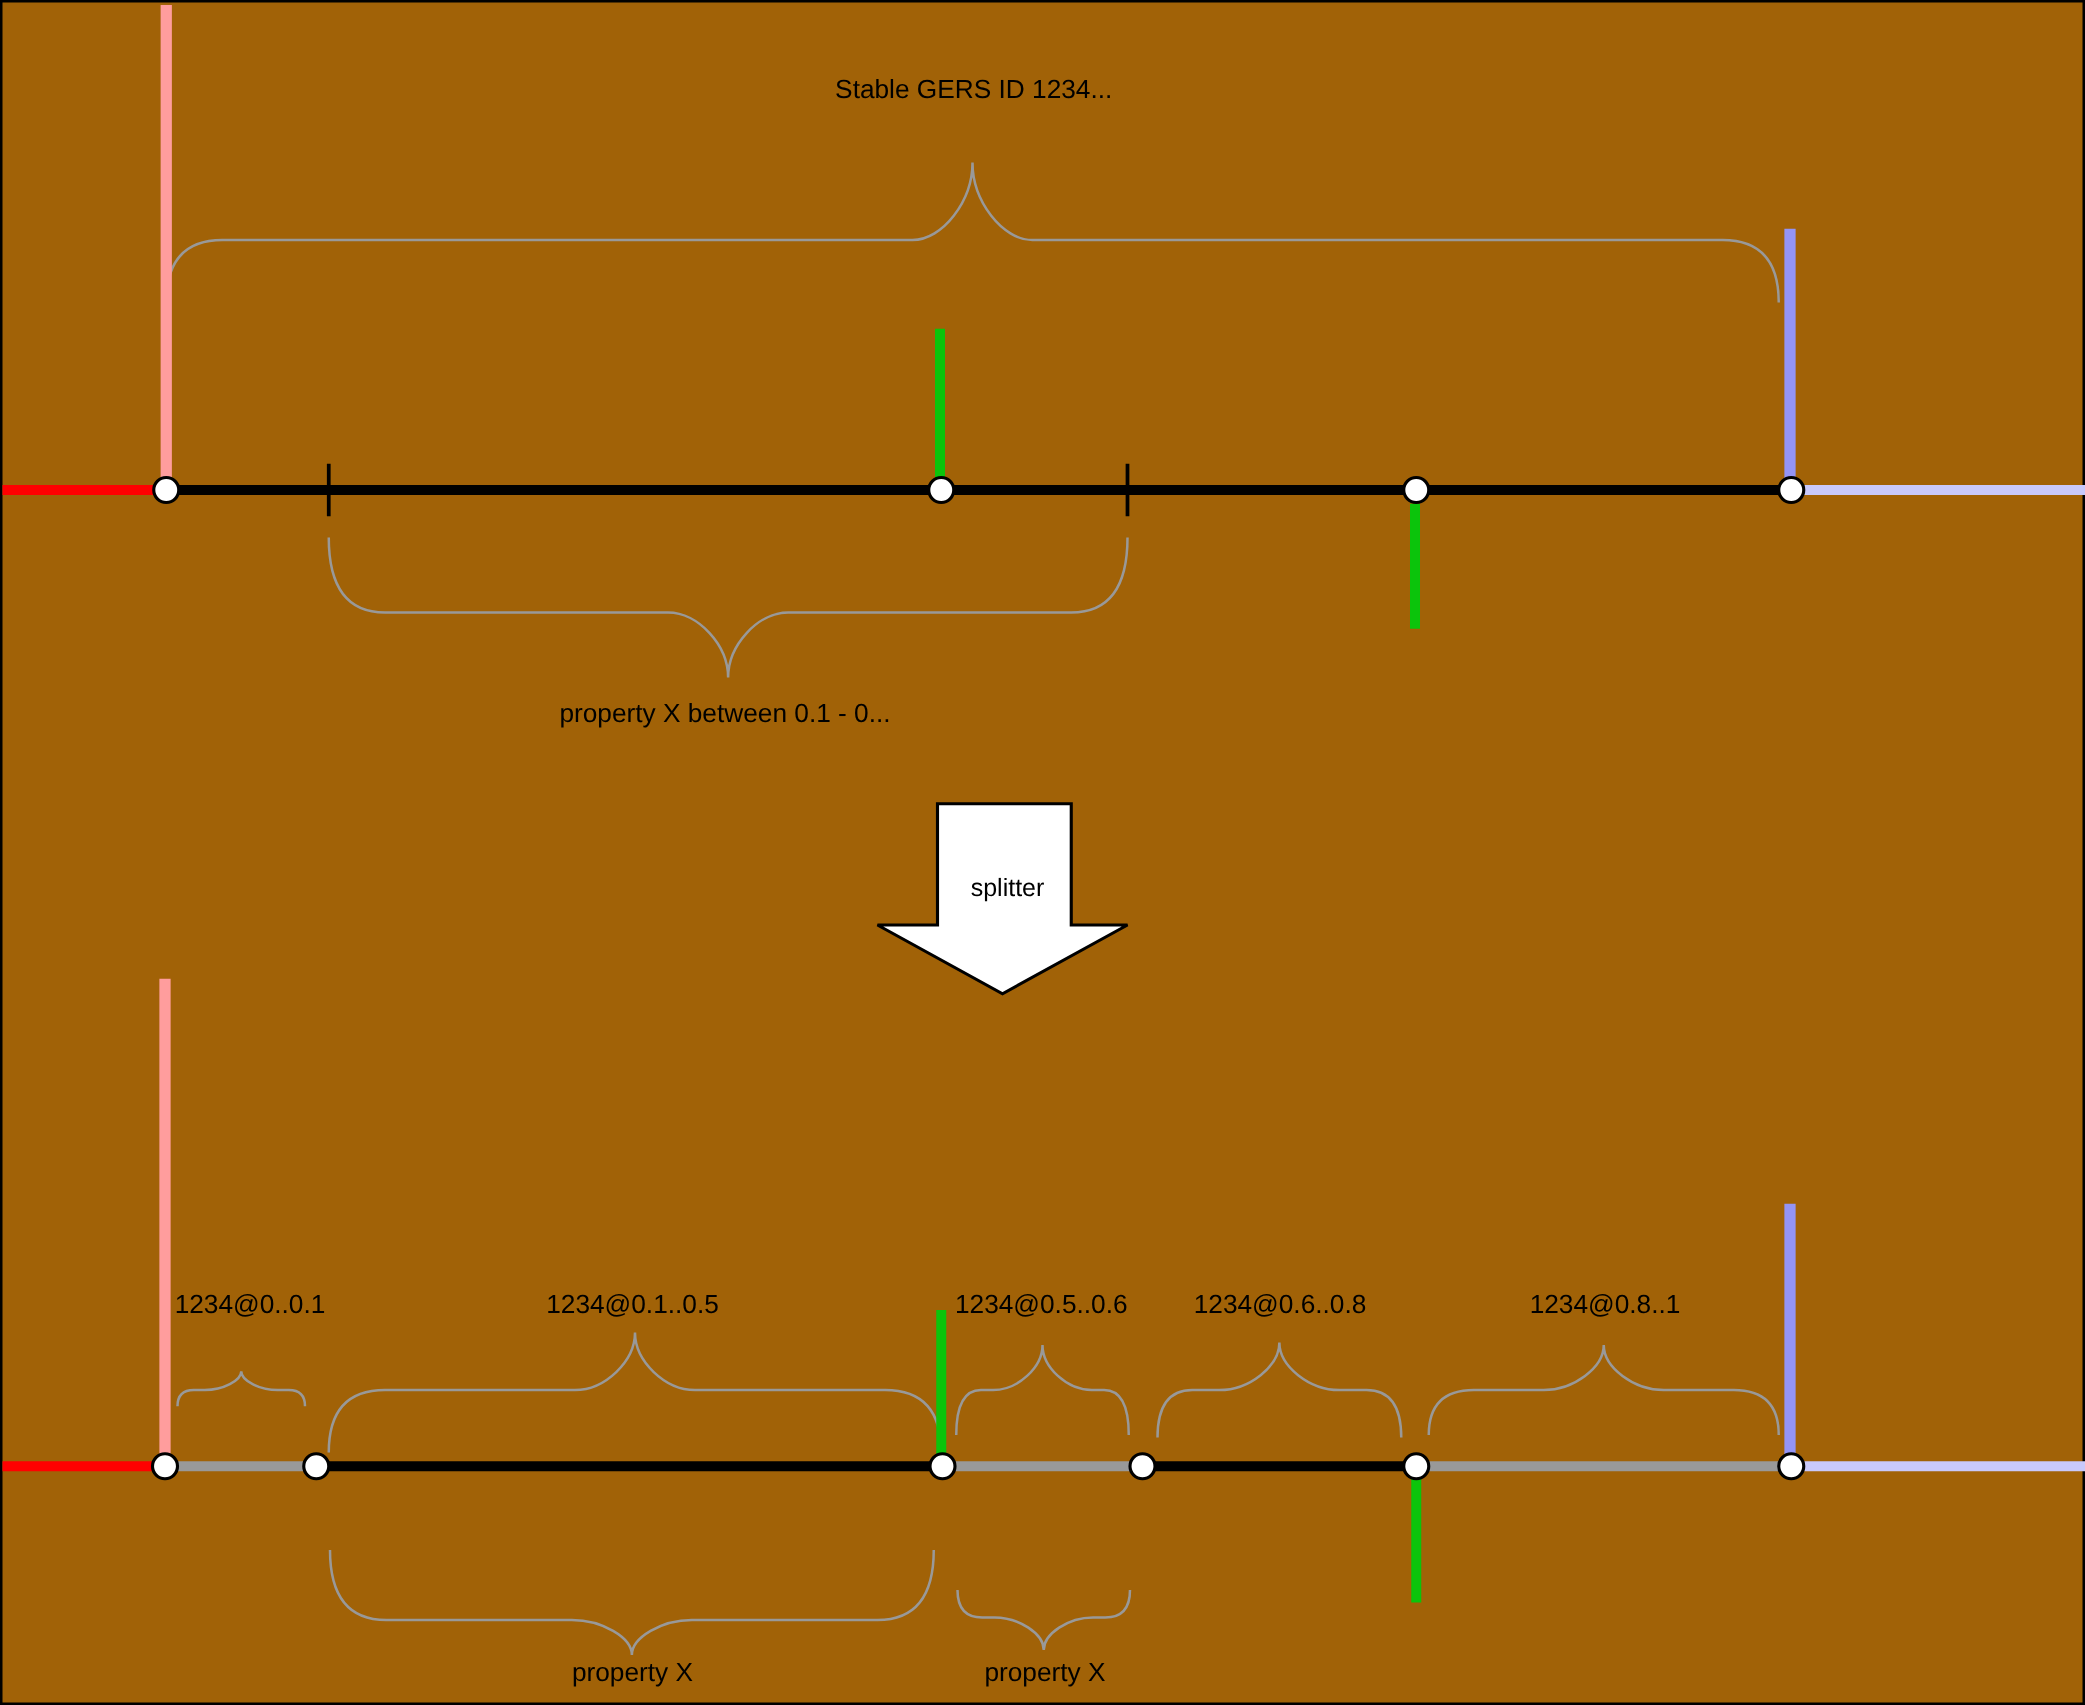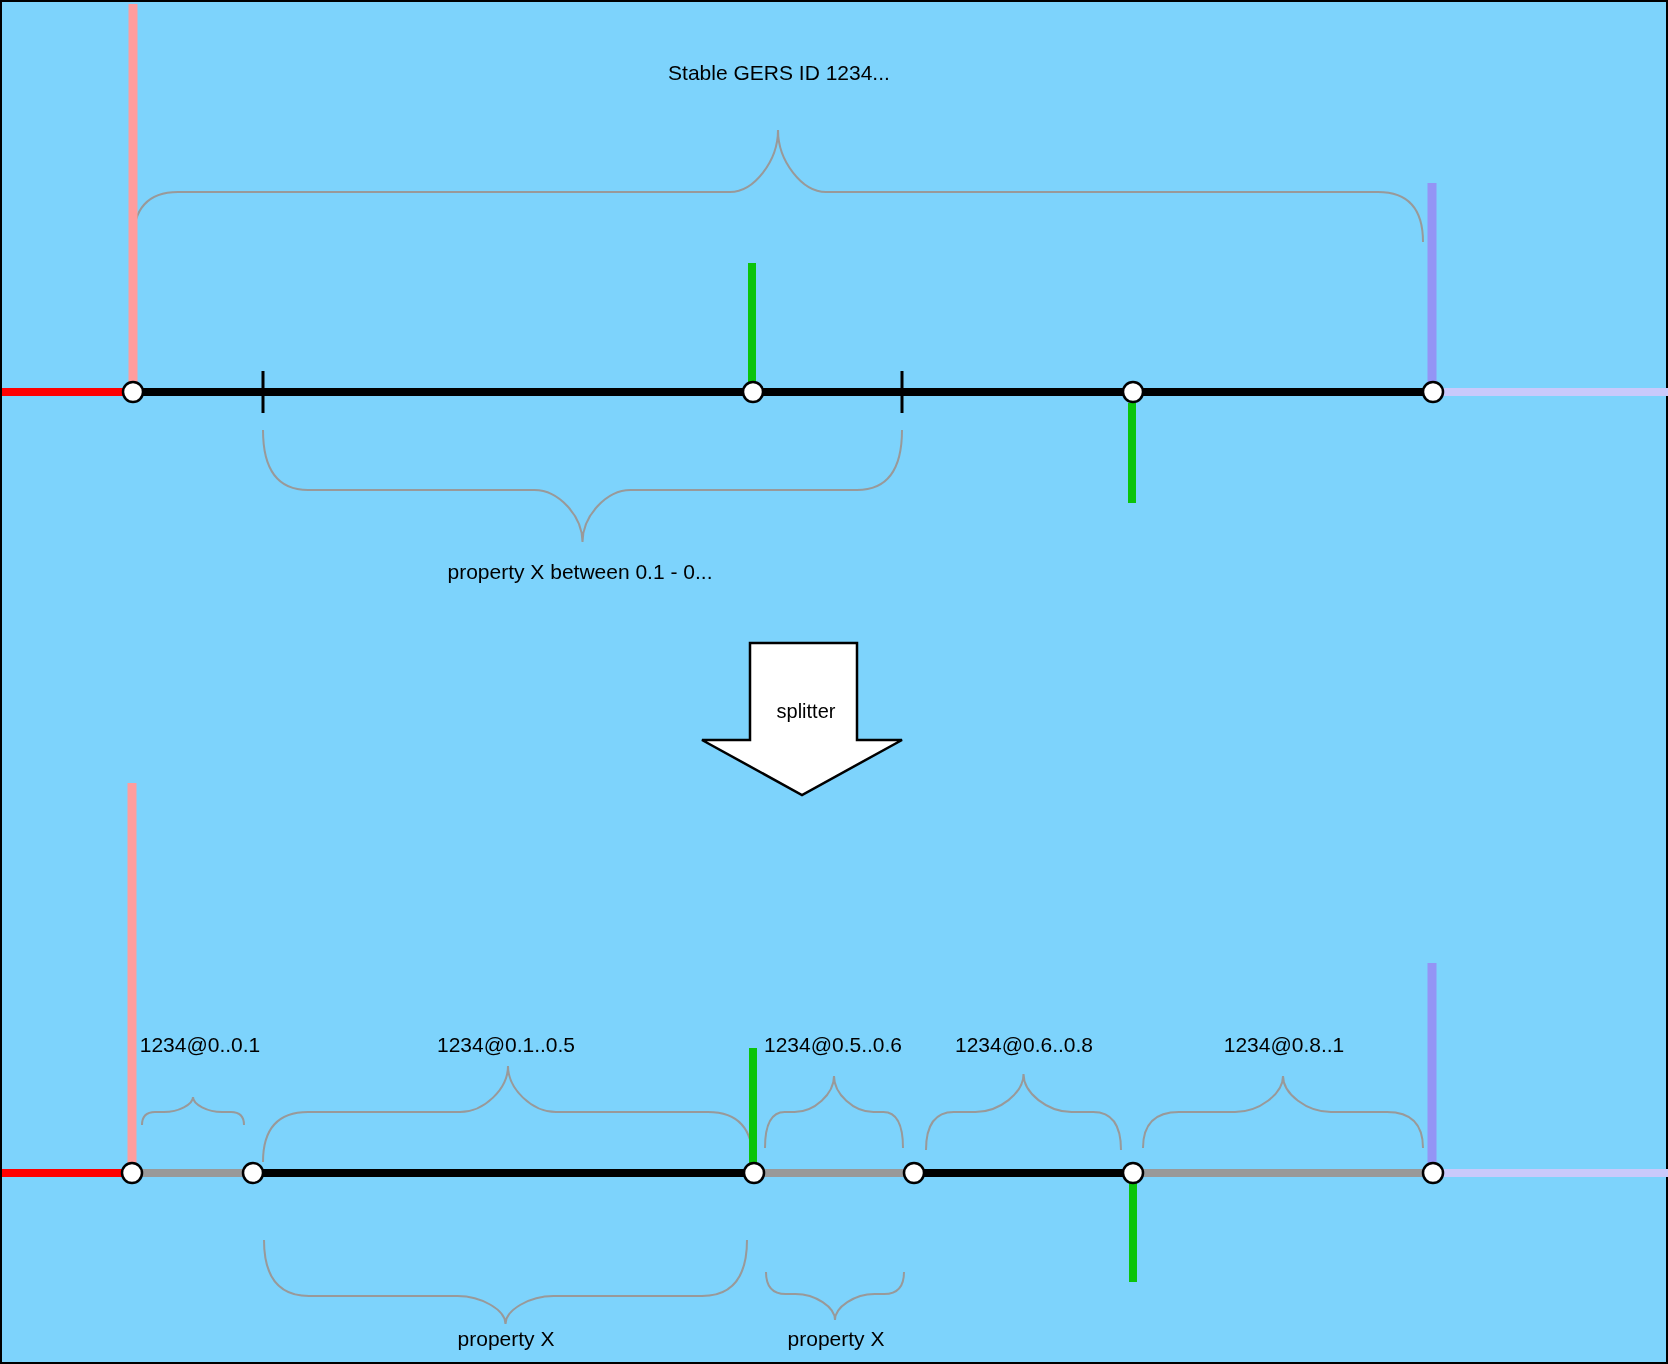--- a/index.html
+++ b/index.html
@@ -1,16 +1,16 @@
 <!DOCTYPE html>
 <html><head>
 <meta charset="utf-8">
 <style>
   html,body{margin:0;padding:0;background:#ffffff;}
-  #stage{position:relative;width:1668px;height:1364px;background:#7dd3fc;overflow:hidden;}
+  #stage{position:relative;width:1668px;height:1364px;background:#a16207;overflow:hidden;}
   svg{display:block;}
   text{font-family:"Liberation Sans", sans-serif;}
 </style>
 </head>
 <body>
 
 <div id="stage">
   <svg id="diagram" width="1668" height="1364" viewBox="0 0 1668 1364" xmlns="http://www.w3.org/2000/svg">
       <rect x="1" y="1" width="1666" height="1362" fill="none" stroke="#000000" stroke-width="2"></rect>
       <path d="M 133 242 Q 133 192, 178 192 L 730 192 C 754 192, 778 161, 778 130 C 778 161, 802 192, 826 192 L 1378 192 Q 1423 192, 1423 242" fill="none" stroke="#999999" stroke-width="2"></path>

